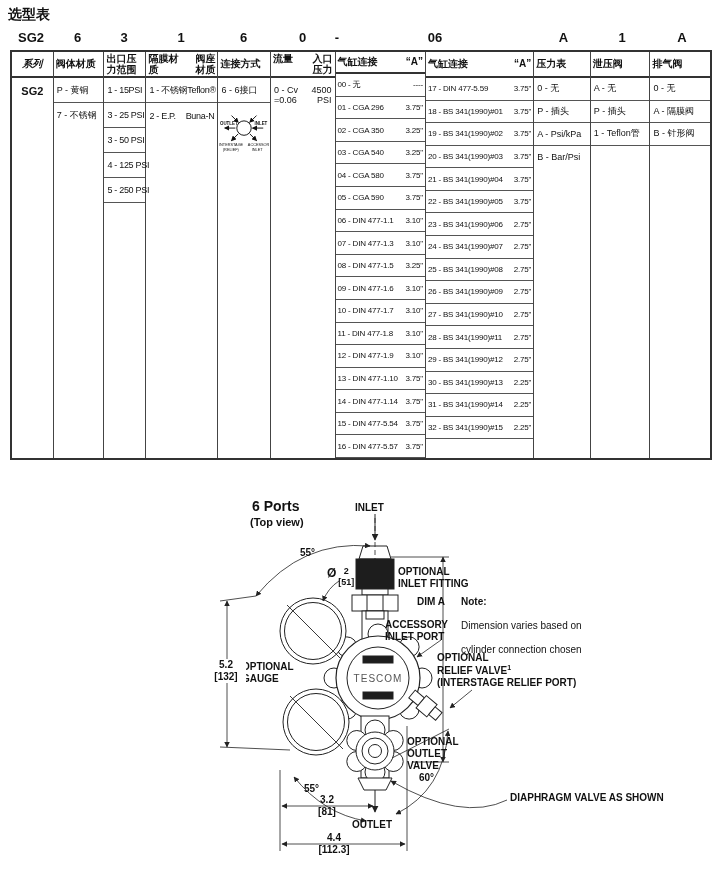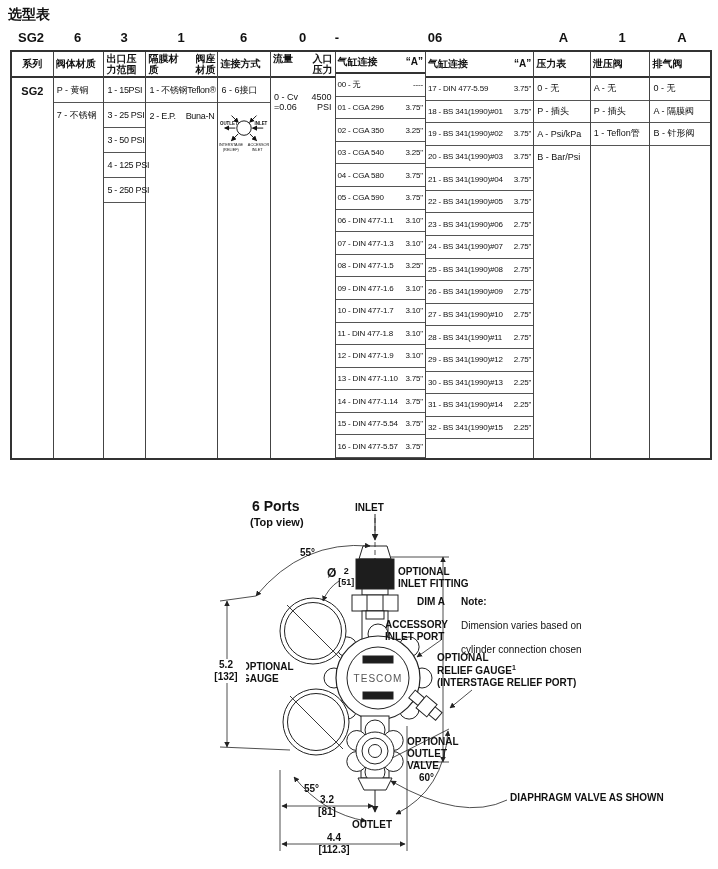--- a/index.html
+++ b/index.html
@@ -10,32 +10,32 @@
   .pn{position:absolute;top:30px;font-size:13px;font-weight:bold;text-align:center;}
   .pn0{left:10px;width:42px}.pn1{left:52px;width:51px}.pn2{left:103px;width:42px}
   .pn3{left:145px;width:72px}.pn4{left:217px;width:53px}.pn5{left:270px;width:65px}
   .pn6{left:327px;width:20px}.pn7{left:335px;width:200px}.pn8{left:535px;width:57px}
   .pn9{left:592px;width:60px}.pn10{left:652px;width:60px}
   
   #sel-table{left:10px;top:50px;width:702px;height:410px;border:2px solid #333;box-sizing:border-box;display:flex;background:#fff;}
   .col{box-sizing:border-box;border-right:1px solid #444;display:flex;flex-direction:column;}
   .col:last-child{border-right:none;}
   .hdr{height:26px;box-sizing:border-box;border-bottom:2px solid #333;font-size:10px;font-weight:bold;line-height:1.15;display:flex;align-items:center;padding:1px 2px;}
-  .hdr.center{justify-content:center;}
+  .hdr.center{justify-content:center;font-style:italic;}
   .hdr .split{display:flex;width:100%;justify-content:space-between;}
   .hdr .split>span{display:block;}
   .cbody{flex:1;display:flex;flex-direction:column;}
   .cell{box-sizing:border-box;height:25px;border-bottom:1px solid #555;font-size:9px;display:flex;align-items:center;padding:0 3px;white-space:nowrap;}
   .crow{box-sizing:border-box;height:22.588px;border-bottom:1px solid #555;font-size:8px;display:flex;align-items:center;justify-content:space-between;padding:0 2px;white-space:nowrap;letter-spacing:-0.2px;}
   .srow{box-sizing:border-box;height:22.588px;border-bottom:1px solid #555;font-size:9px;display:flex;align-items:center;padding:0 3px;white-space:nowrap;}
   .nb-last .cell:last-child{border-bottom:none;}
   .nb-last .srow:last-child{border-bottom:none;}
   .series-cell{justify-content:center;font-weight:bold;font-size:11px;border-bottom:none;}
   .dsrow{justify-content:space-between;}
-  .flowcell{height:34px;border-bottom:none;flex-direction:column;align-items:stretch;justify-content:flex-end;font-size:9px;padding:0 3px;}
+  .flowcell{height:34px;border-bottom:none;flex-direction:column;align-items:stretch;justify-content:center;font-size:9px;padding:14px 3px;}
   .flowline{display:flex;justify-content:space-between;}
   .portsvg{margin:3px auto 0 auto;display:block;}
   
   #diagram-svg{left:0;top:490px;}
   .lbl{position:absolute;font-size:10px;font-weight:bold;line-height:1.18;white-space:nowrap;}
   #six-ports-title{left:252px;top:498px;font-size:14px;}
   #six-ports-sub{left:250px;top:516px;font-size:11px;}
   #lbl-inlet{left:355px;top:502px;}
   #lbl-angle-top{left:300px;top:547px;}
   #lbl-dia{left:327px;top:566px;display:flex;align-items:flex-start;}
@@ -525,21 +525,21 @@
 <div class="lbl" id="lbl-52">
   <span class="dim2">5.2</span>
   <span class="dim2">[132]</span>
 </div>
 <div class="lbl" id="lbl-gauge">
   <span class="dim2">OPTIONAL</span>
   <span class="dim2">GAUGE</span>
 </div>
 <div class="lbl" id="lbl-relief">
   <span class="dim2">OPTIONAL</span>
-  <span class="dim2"><span>RELIEF GAUGE</span><sup>1</sup></span>
+  <span class="dim2"><span>RELIEF VALVE</span><sup>1</sup></span>
   <span class="dim2">(INTERSTAGE RELIEF PORT)</span>
 </div>
 <div class="lbl" id="lbl-outlet-valve">
   <span class="dim2">OPTIONAL</span>
   <span class="dim2">OUTLET</span>
   <span class="dim2">VALVE</span>
 </div>
 <div class="lbl" id="lbl-angle-br">60°</div>
 <div class="lbl" id="lbl-angle-bl">55°</div>
 <div class="lbl" id="lbl-32">

